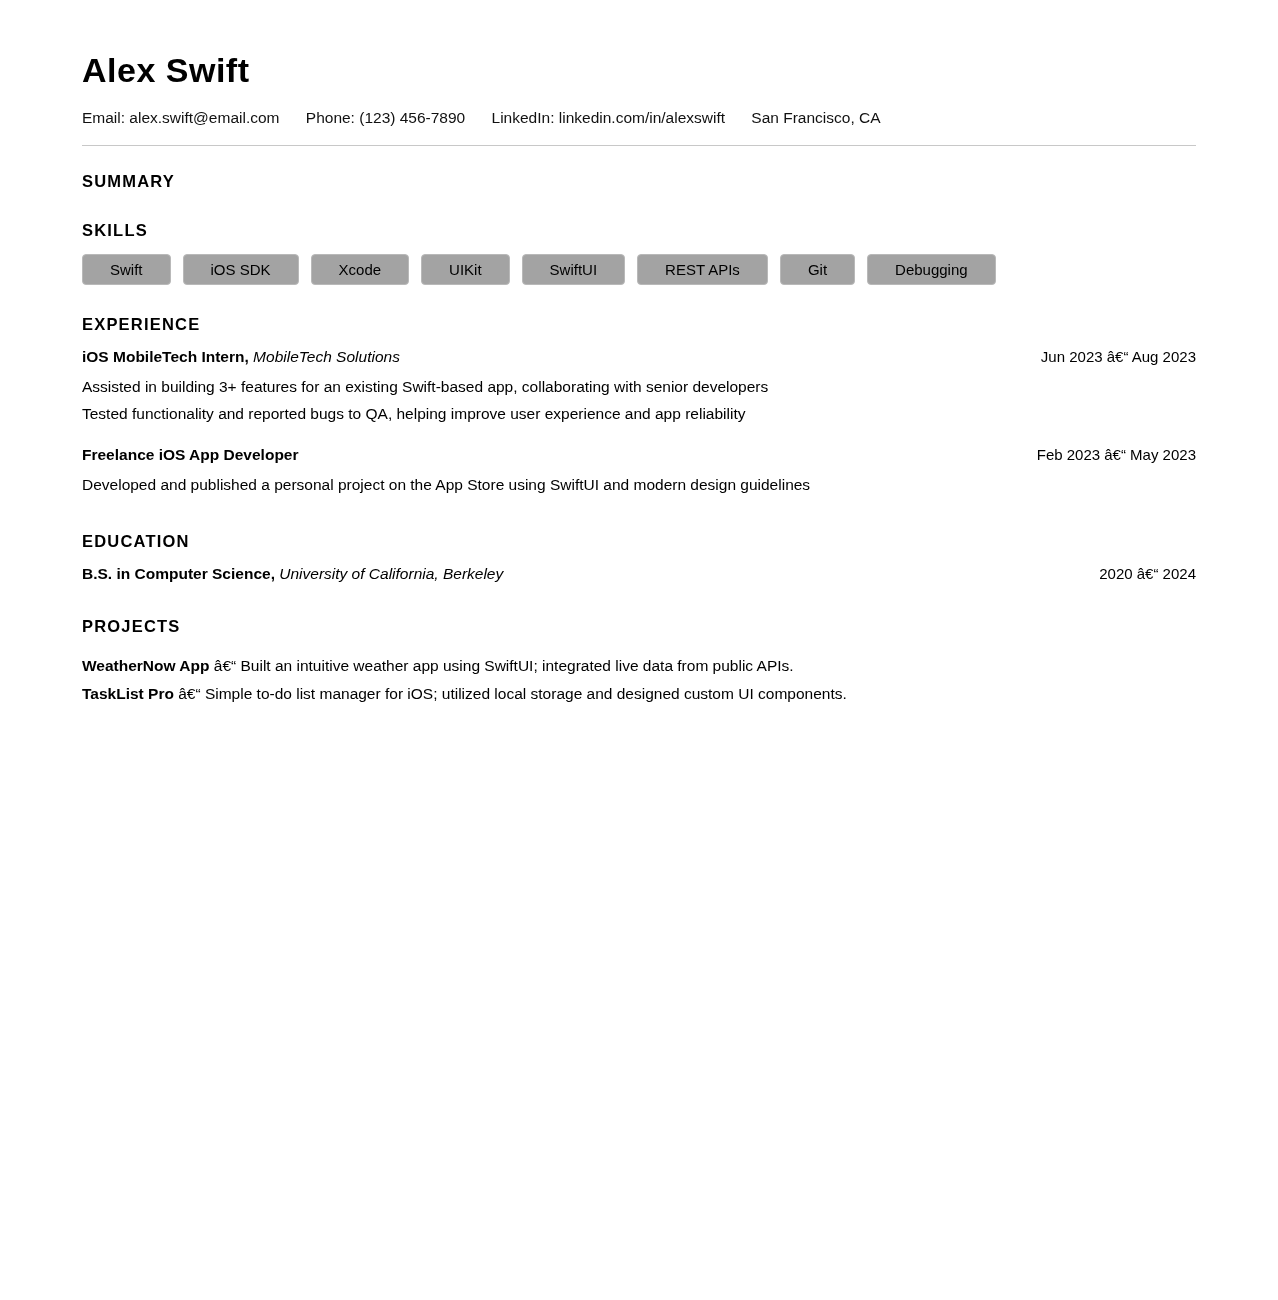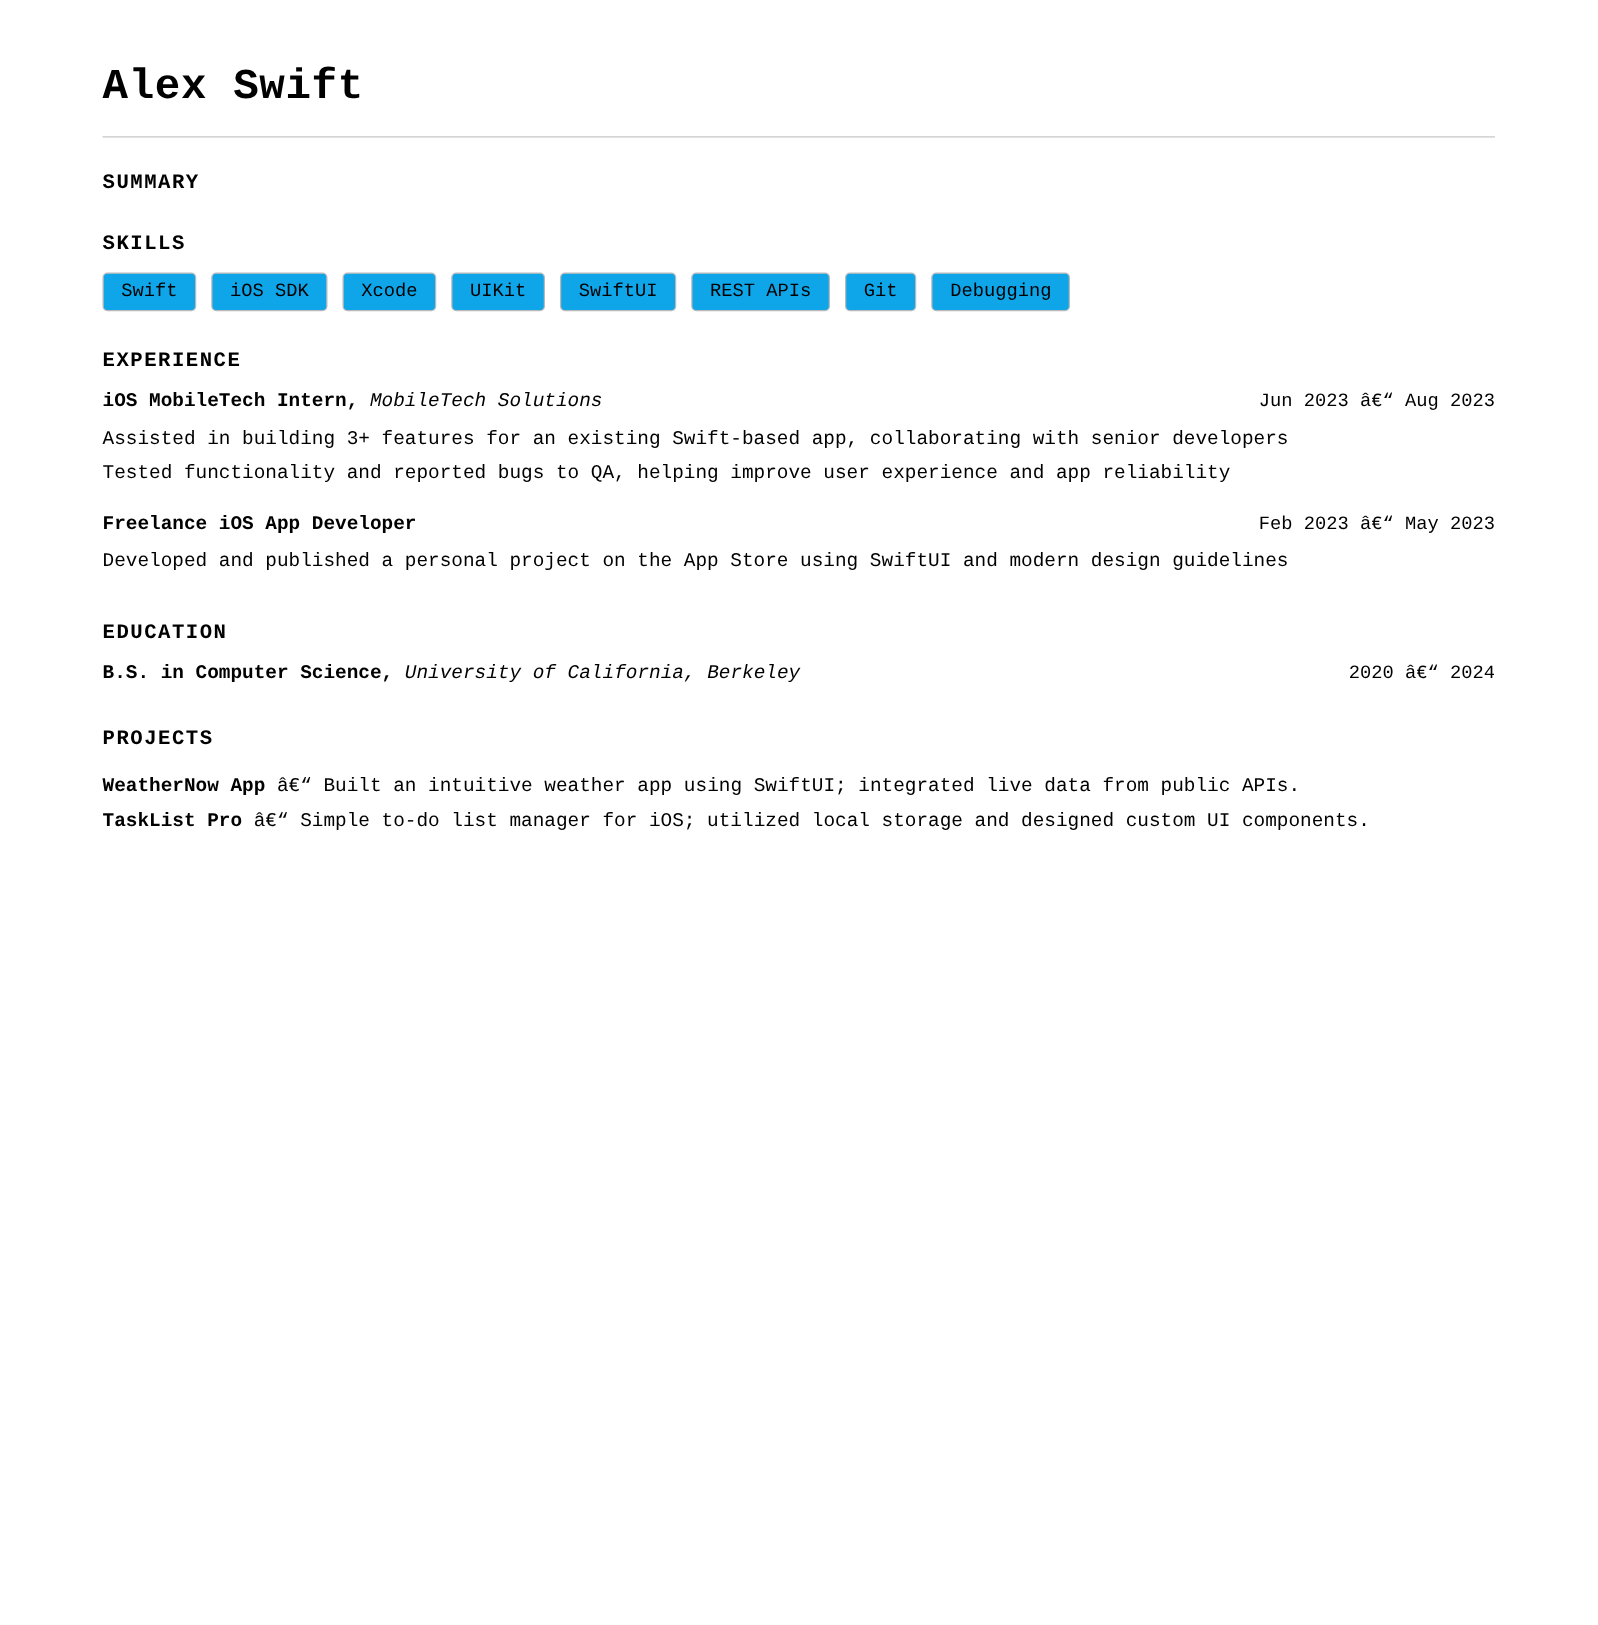--- a/index.html
+++ b/index.html
@@ -11,21 +11,20 @@
     width: 1278px;
     min-height: 1300px;
     font-family: "Liberation Sans", sans-serif;
     color: #000000;
     -webkit-font-smoothing: antialiased;
   }
   .page {
     padding: 52px 82px 40px 82px;
     box-sizing: border-box;
     width: 1278px;
-    font-family: Liberation Mono, monospace;
   }
   .name {
     font-size: 34px;
     font-weight: bold;
     letter-spacing: 0.5px;
     margin: 0 0 20px 0;
     line-height: 1.1;
   }
   .contact-line {
     font-size: 15.5px;
@@ -60,24 +59,24 @@
   }
   .skills-row {
     display: flex;
     flex-wrap: wrap;
     gap: 12px;
     margin-top: 2px;
   }
   .skill-chip {
     border: 1px solid #b9b9b9;
     border-radius: 4px;
-    padding: 7px 14px;
+    padding: 7px 27px;
     font-size: 15px;
     line-height: 1;
-    background: #0ea5e9;
+    background: #a3a3a3;
     white-space: nowrap;
   }
   .entry {
     margin-bottom: 18px;
   }
   .entry:last-child { margin-bottom: 0; }
   .entry-head {
     display: flex;
     justify-content: space-between;
     align-items: baseline;
@@ -113,20 +112,26 @@
   .projects-section { margin-bottom: 0; }
   .projects-body { margin-top: 16px; }
 </style>
 </head>
 <body>
 
 <div class="page">
 
   <h1 class="name">Alex Swift</h1>
 
+  <div class="contact-line">
+    <span class="contact-item">Email: alex.swift@email.com</span>
+    <span class="contact-item">Phone: (123) 456-7890</span>
+    <span class="contact-item">LinkedIn: linkedin.com/in/alexswift</span>
+    <span class="contact-item">San Francisco, CA</span>
+  </div>
 
   <hr class="rule">
 
   <div class="section">
     <div class="section-title">SUMMARY</div>
   </div>
 
   <div class="section">
     <div class="section-title">SKILLS</div>
     <div class="skills-row">

